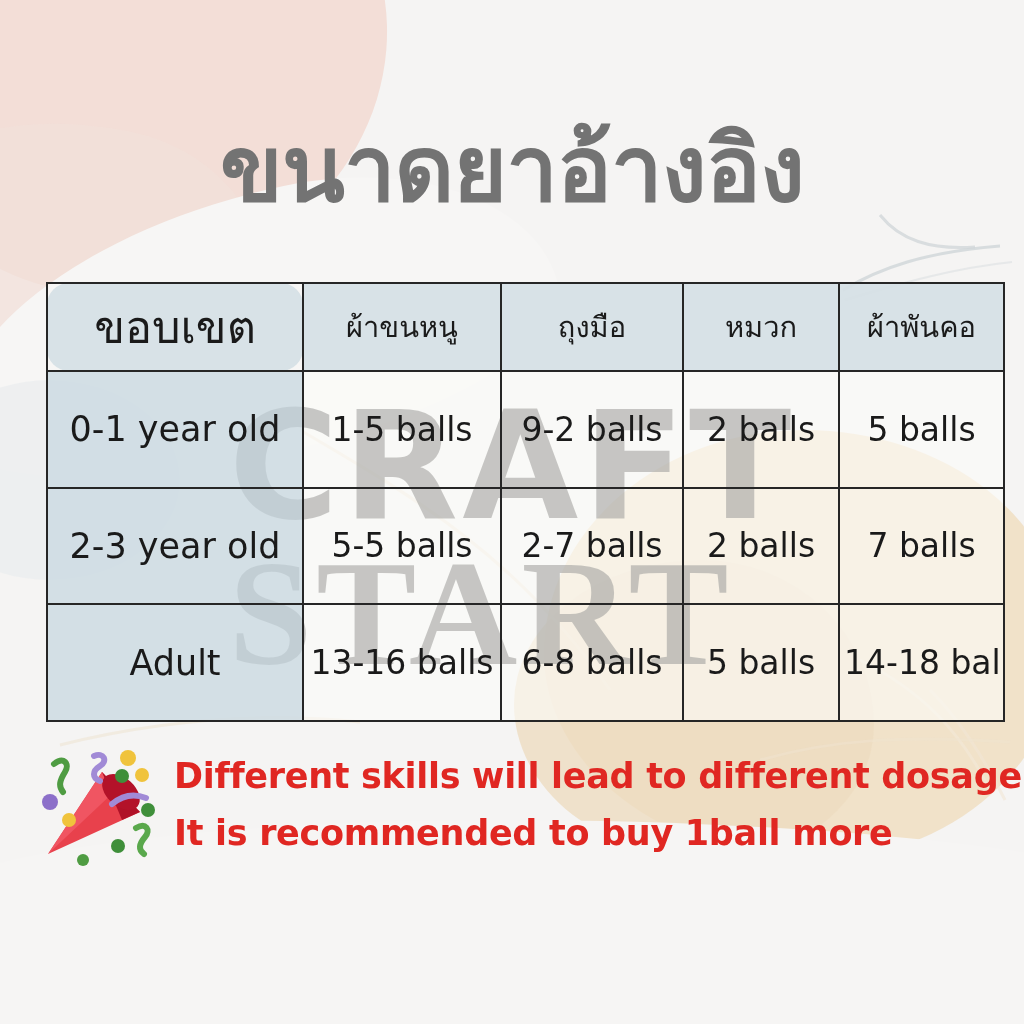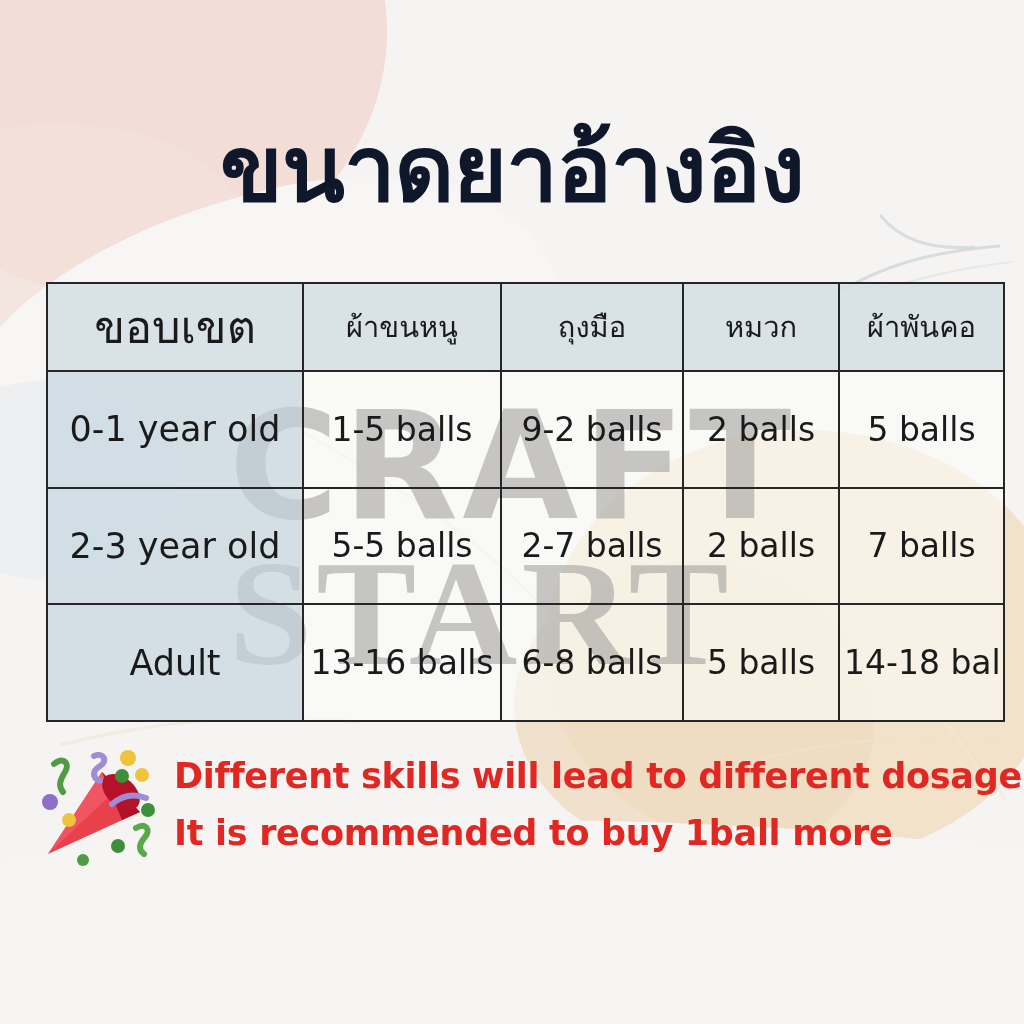--- a/index.html
+++ b/index.html
@@ -130,21 +130,21 @@
   
   .title {
     position: absolute;
     left: 0;
     top: 122px;
     width: 1024px;
     text-align: center;
     font-size: 92px;
     line-height: 1.05;
     font-weight: 700;
-    color: #0f172a;
+    color: #737373;
     letter-spacing: -1px;
     white-space: nowrap;
   }
 
   
   .table-wrap {
     position: absolute;
     left: 46px;
     top: 282px;
     width: 957px;
@@ -169,20 +169,21 @@
     overflow: hidden;
   }
   table.dosage thead th {
     background: rgba(213, 224, 229, 0.93);
     font-size: 29px;
     height: 86px;
   }
   table.dosage thead th.c0 {
     font-size: 45px;
     font-weight: 400;
+    border-radius: 22px;
   }
   table.dosage tbody td {
     height: 88px;
     background: rgba(252, 251, 249, 0.62);
   }
   table.dosage tbody td.c0 {
     background: rgba(206, 220, 226, 0.88);
     font-size: 35px;
   }
   

